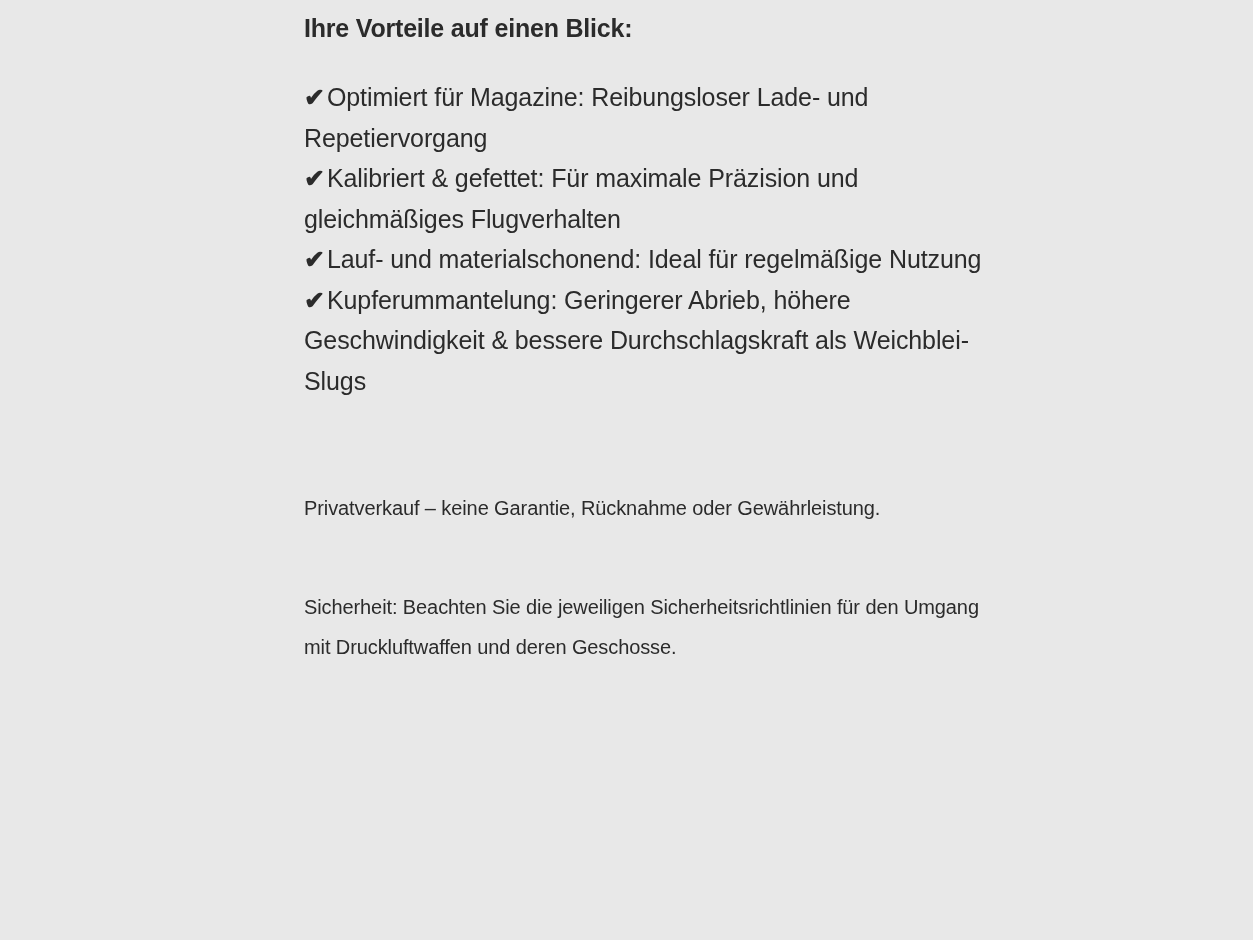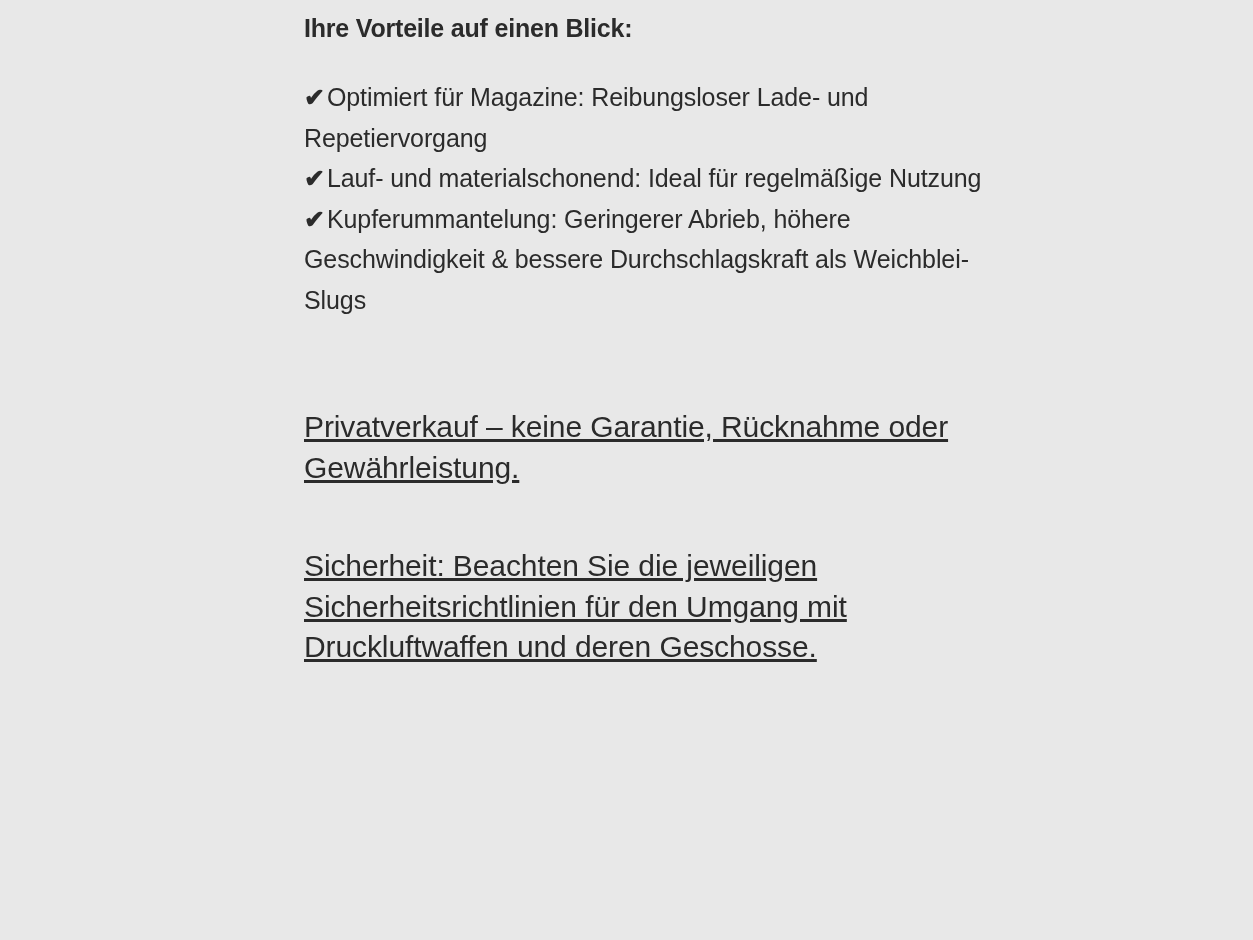--- a/index.html
+++ b/index.html
@@ -56,42 +56,44 @@
     letter-spacing: 0;
     display: inline;
     padding-right: 2px;
   }
   .lead {
     font-weight: normal;
   }
   .gap-md { height: 29px; }
   .spacer-top { height: 8px; }
   .para {
-    font-size: 30px;
+    font-size: 20px;
     line-height: 40.5px;
     letter-spacing: -0.1px;
     margin: 0;
-    text-decoration: underline;
   }
 </style>
 </head>
 <body style="background: rgb(232, 232, 232); color: rgb(43, 43, 43);">
 
 <div class="page">
   <div class="content">
 
     <div class="spacer-top"></div>
 
     <h2 class="heading">Ihre Vorteile auf einen Blick:</h2>
 
     <div class="gap-md"></div>
 
     <ul class="bullet-list">
       <li class="bullet-item">
         <span class="check">✔</span><span class="lead">Optimiert für Magazine:</span><span> Reibungsloser Lade- und Repetiervorgang</span>
+      </li>
+      <li class="bullet-item">
+        <span class="check">✔</span><span class="lead">Kalibriert &amp; gefettet:</span><span> Für maximale Präzision und gleichmäßiges Flugverhalten</span>
       </li>
       <li class="bullet-item">
         <span class="check">✔</span><span class="lead">Lauf- und materialschonend:</span><span> Ideal für regelmäßige Nutzung</span>
       </li>
       <li class="bullet-item">
         <span class="check">✔</span><span class="lead">Kupferummantelung:</span><span> Geringerer Abrieb, höhere Geschwindigkeit &amp; bessere Durchschlagskraft als Weichblei-Slugs</span>
       </li>
     </ul>
 
     <div class="gap-md"></div>

